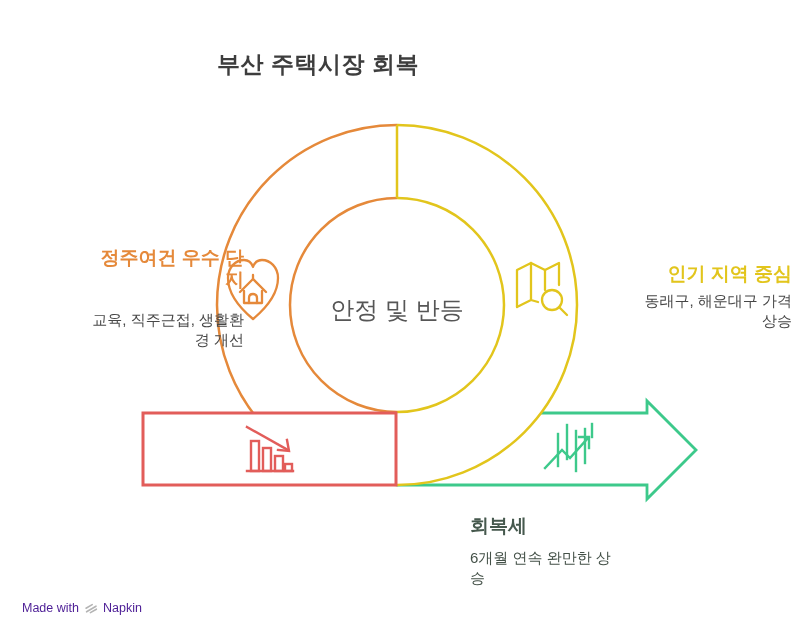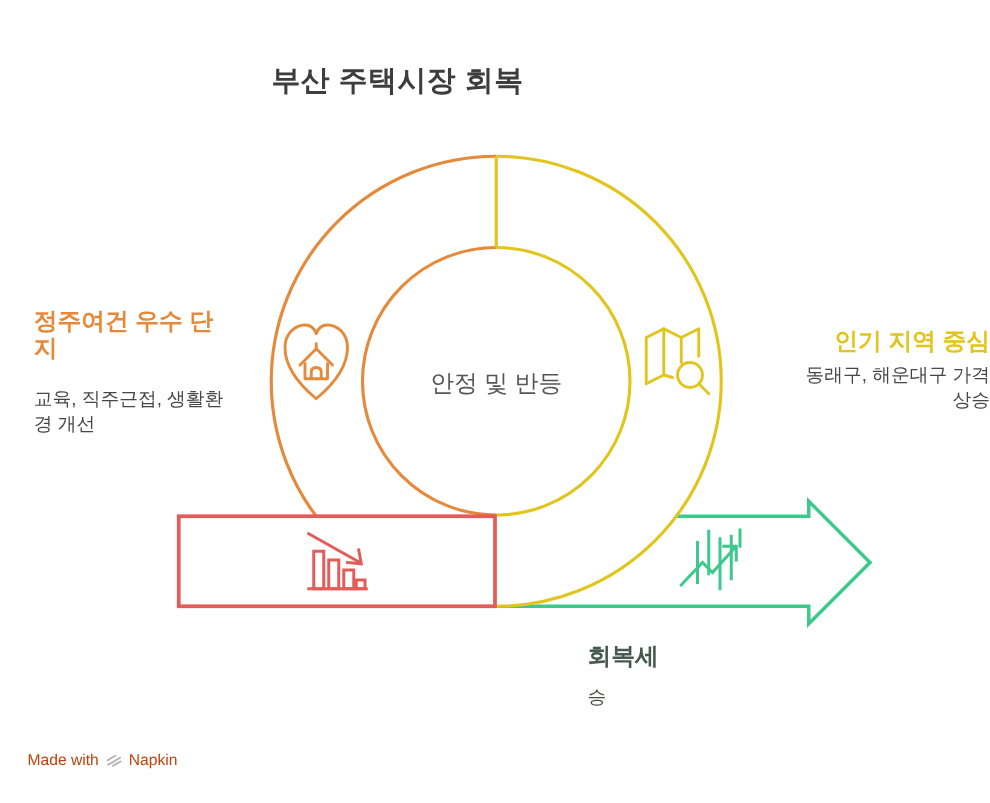--- a/index.html
+++ b/index.html
@@ -8,39 +8,39 @@
     font-family:"Liberation Sans","DejaVu Sans",sans-serif;
   }
   .layer{position:absolute;left:0;top:0;}
   .txt{position:absolute;}
   .page-title{
     left:0;top:49px;width:636px;text-align:center;
     font-size:23px;font-weight:700;color:#3d3d3d;letter-spacing:.5px;
   }
   .label-title{font-size:19px;font-weight:600;line-height:1.17;}
   .label-sub{font-size:15px;line-height:1.33;color:#474747;}
-  .left-label{left:27px;top:247px;width:182px;text-align:left;}
+  .left-label{left:62px;top:247px;width:182px;text-align:right;}
   .left-label .label-title{color:var(--orange);}
   .left-label .label-sub{margin-top:19px;}
   .right-label{left:602px;top:263px;width:190px;text-align:right;}
   .right-label .label-title{color:var(--yellow);}
   .right-label .label-sub{margin-top:6px;}
   .center-label{
     left:297px;top:294px;width:200px;text-align:center;
-    font-size:19px;color:#565656;
+    font-size:24px;color:#565656;
   }
   .bottom-left-label{left:143px;top:515px;width:253px;text-align:center;}
   .bottom-left-label .label-title{color:var(--brick);}
   .bottom-left-label .label-sub{margin-top:11px;color:var(--brick-sub);}
   .bottom-right-label{left:470px;top:515px;width:200px;text-align:left;}
   .bottom-right-label .label-title{color:var(--deep-green);}
   .bottom-right-label .label-sub{margin-top:11px;color:var(--deep-green-sub);}
   .footer{
     left:22px;top:601px;display:flex;align-items:center;gap:5px;
-    font-size:12.5px;color:#c2410c;
+    font-size:12.5px;color:#4c1d95;
   }
   .orange-stroke{stroke:var(--orange);}
   .yellow-stroke{stroke:var(--yellow);}
   .red-stroke{stroke:var(--red);}
   .green-stroke{stroke:var(--green);}
 </style>
 </head>
 <body>
 
 <div class="canvas">
@@ -118,20 +118,21 @@
     <div class="label-sub">
       <div>동래구, 해운대구 가격</div>
       <div>상승</div>
     </div>
   </div>
 
 
   <div class="txt bottom-right-label">
     <div class="label-title">회복세</div>
     <div class="label-sub">
+      <div>6개월 연속 완만한 상</div>
       <div>승</div>
     </div>
   </div>
 
   <div class="txt footer">
     <span>Made with</span>
     <svg width="14" height="13" viewBox="0 0 14 13">
       <g stroke="#b4b4b4" stroke-width="1.6" stroke-linecap="round" fill="none">
         <path d="M2 6.2 L8.2 2.6"></path>
         <path d="M2.6 9.8 L12 4.2"></path>

